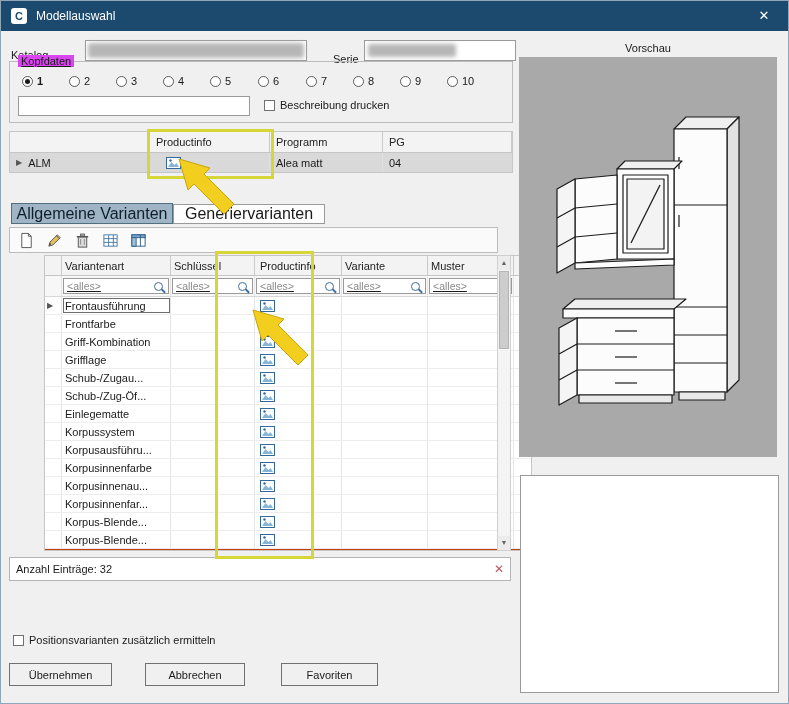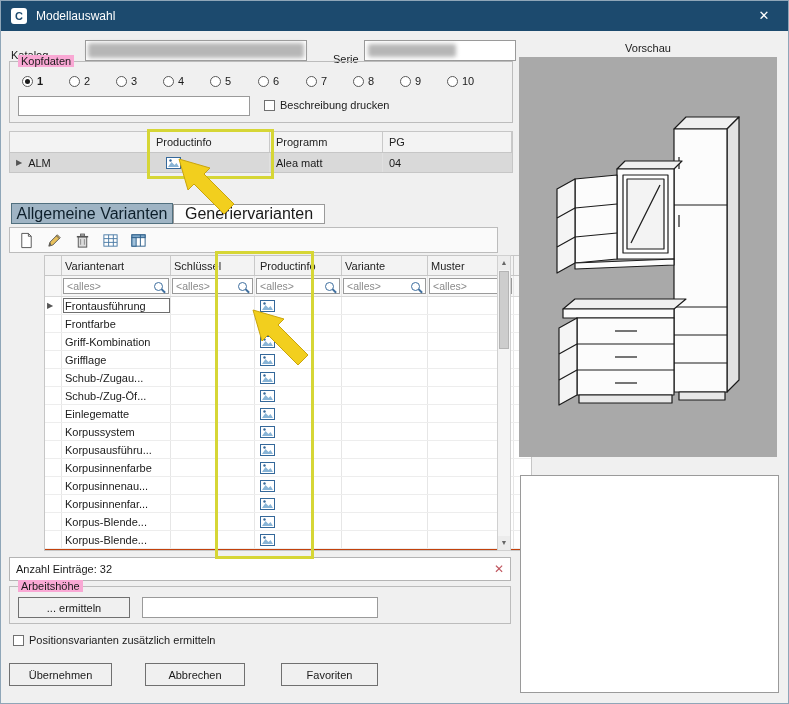--- a/index.html
+++ b/index.html
@@ -8,21 +8,21 @@
   .titlebar{position:absolute;left:0;top:0;width:100%;height:30px;background:#1c4a6e;display:flex;align-items:center;}
   .appicon{position:absolute;left:10px;top:7px;width:16px;height:16px;background:#fff;border-radius:3px;color:#1c4a6e;font-weight:bold;font-size:11px;text-align:center;line-height:16px;}
   .title{position:absolute;left:35px;top:0;line-height:30px;color:#fff;font-size:12px;}
   .close{position:absolute;right:10px;top:0;width:28px;line-height:30px;text-align:center;color:#fff;font-size:13px;cursor:default;}
   
   .lbl{position:absolute;font-size:11px;}
   .center{text-align:center;}
   .tinput{position:absolute;background:#fff;border:1px solid #9a9a9a;box-sizing:border-box;}
   .blur{position:absolute;background:#b6b6b6;filter:blur(2px);border-radius:2px;}
   .gbox{position:absolute;border:1px solid #bcbcbc;box-sizing:border-box;}
-  .legend{position:absolute;top:-7px;left:8px;background:#f9a8d4;padding:0 3px;}
+  .legend{position:absolute;top:-7px;left:8px;background:#d946ef;padding:0 3px;text-decoration:underline;}
   .ritem{position:absolute;white-space:nowrap;display:flex;align-items:center;}
   .radio{width:11px;height:11px;border:1px solid #5a5a5a;border-radius:50%;background:#fff;display:inline-block;margin-right:4px;box-sizing:border-box;}
   .radio.sel::after{content:"";display:block;width:5px;height:5px;border-radius:50%;background:#1a1a1a;margin:2px;}
   .cbitem{position:absolute;white-space:nowrap;display:flex;align-items:center;}
   .cb{width:11px;height:11px;border:1px solid #707070;background:#fff;display:inline-block;margin-right:5px;box-sizing:border-box;}
   .btn{position:absolute;background:#f0f0f0;border:1px solid #707070;box-sizing:border-box;display:flex;align-items:center;justify-content:center;font-size:11px;cursor:default;}
   
   .t1{position:absolute;background:#fff;border:1px solid #c6c6c6;box-sizing:border-box;}
   .t1h{display:flex;height:20px;background:#f3f3f3;border-bottom:1px solid #c6c6c6;}
   .t1h .t1c{border-right:1px solid #c9c9c9;color:#222;}
@@ -31,21 +31,21 @@
   .exp{font-size:8px;color:#555;margin-right:6px;}
   
   .tab{position:absolute;display:flex;align-items:center;justify-content:center;font-size:16px;background:#fdfdfd;border:1px solid #9a9a9a;box-sizing:border-box;z-index:2;}
   .tab.active{background:#9fb4c4;border-color:#51707f;color:#0d1f2b;}
   .toolbar{position:absolute;background:#fafafa;border:1px solid #bcbcbc;box-sizing:border-box;display:flex;align-items:center;padding-left:6px;gap:8px;}
   .tbtn{display:inline-flex;width:20px;height:20px;align-items:center;justify-content:center;}
   
   .t2{position:absolute;background:#c2410c;border:1px solid #c6c6c6;box-sizing:border-box;margin-left:35px;}
   .t2h{display:flex;background:#f3f3f3;border-bottom:1px solid #c6c6c6;}
   .t2h .vc{height:19px;border-right:1px solid #c9c9c9;color:#222;}
-  .t2f{display:flex;background:#f7f7f7;border-bottom:1px solid #d8d8d8;}
+  .t2f{display:flex;background:#f7f7f7;border-bottom:1px solid #d8d8d8;text-decoration:underline;}
   .t2f .vc{height:20px;padding:1px;}
   .fbox{flex:1;height:16px;background:#fff;border:1px solid #9a9a9a;box-sizing:border-box;display:flex;align-items:center;justify-content:space-between;padding:0 3px;color:#8a8a8a;font-size:10.5px;}
   .mag{width:7px;height:7px;border:1.5px solid #3f6f9f;border-radius:50%;display:inline-block;position:relative;flex:none;margin-right:2px;}
   .mag::after{content:"";position:absolute;width:5px;height:1.5px;background:#3f6f9f;right:-4px;bottom:-2px;transform:rotate(45deg);}
   .vrow{display:flex;background:#fff;border-bottom:1px solid #ededed;}
   .vc{box-sizing:border-box;height:17px;border-right:1px solid #e6e6e6;padding:0 3px;overflow:hidden;white-space:nowrap;font-size:11px;display:flex;align-items:center;}
   .c0{width:17px;justify-content:center;padding:0;}
   .c1{width:109px;}.c2{width:84px;}.c3{width:87px;padding-left:5px;}.c4{width:86px;}.c5{width:86px;}
   .c6{flex:1;border-right:none;}
   .focused{outline:1px solid #6e6e6e;outline-offset:-2px;}
@@ -527,25 +527,20 @@
   <div class="hlbox" style="left:214px;top:250px;width:93px;height:302px"></div>
   <svg class="arrow" style="left:240px;top:297px" width="80" height="80" viewBox="0 0 80 80">
     <polygon points="12,12 43,21 37,27 67,57 57,67 27,37 21,43" fill="#f2cf1e" stroke="#c9a40c" stroke-width="1"></polygon>
   </svg>
 
   <div class="statusbar" style="left:8px;top:556px;width:502px;height:24px">
     <span>Anzahl Einträge: 32</span>
     <span class="clearx">✕</span>
   </div>
 
-  <div class="gbox" style="left:8px;top:585px;width:502px;height:38px">
-    <span class="legend">Arbeitshöhe</span>
-    <div class="btn" style="left:8px;top:10px;width:112px;height:21px">... ermitteln</div>
-    <div class="tinput" style="left:132px;top:10px;width:236px;height:21px"></div>
-  </div>
 
   <label class="cbitem" style="left:12px;top:633px">
     <span class="cb"></span>
     <span>Positionsvarianten zusätzlich ermitteln</span>
   </label>
 
   <div class="btn" style="left:8px;top:662px;width:103px;height:23px">Übernehmen</div>
   <div class="btn" style="left:144px;top:662px;width:100px;height:23px">Abbrechen</div>
   <div class="btn" style="left:280px;top:662px;width:97px;height:23px">Favoriten</div>
 

